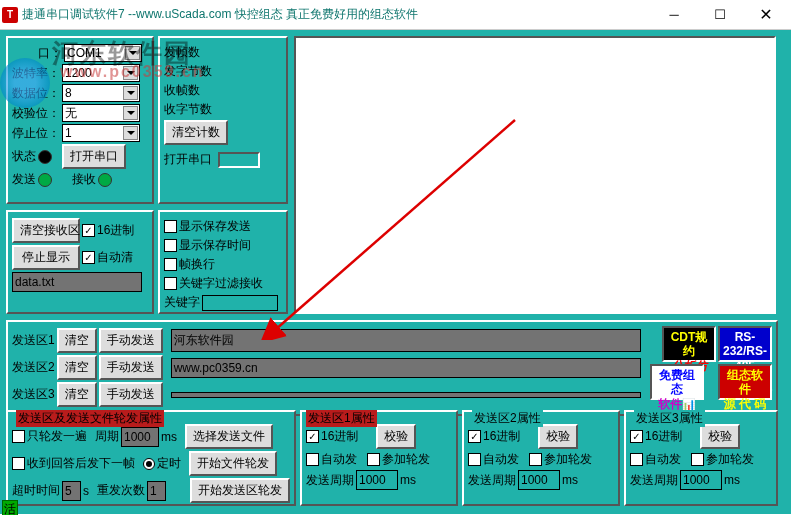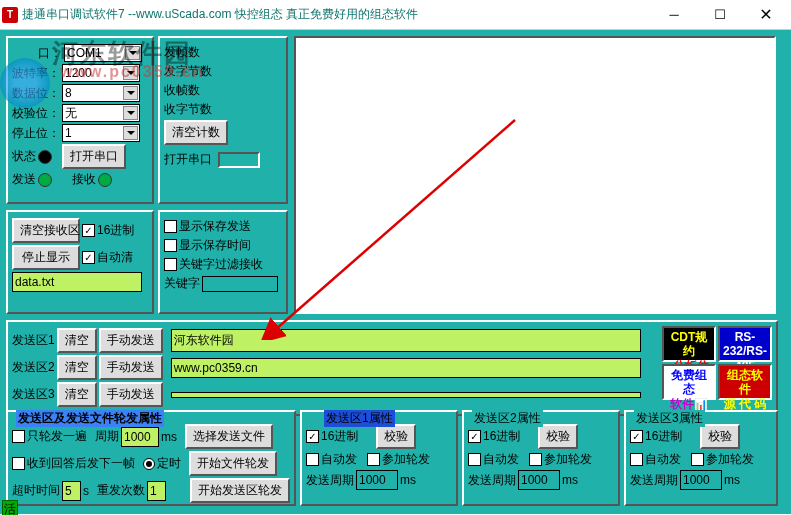--- a/index.html
+++ b/index.html
@@ -14,21 +14,21 @@
 .panel { background: #20B2AA; border: 2px solid; border-color: #fff #555 #555 #fff; padding: 4px; position: absolute; }
 .inset { border: 2px solid; border-color: #555 #fff #fff #555; background: #20B2AA; padding: 2px; }
 .row { display: flex; align-items: center; margin: 2px 0; gap: 2px; }
 .lbl { color: #000; white-space: nowrap; }
 .select { height: 18px; background: #fff; border: 1px solid #000; display: flex; align-items: center; padding: 0 2px; position: relative; }
 .select-arrow { width: 15px; height: 14px; background: #ddd; border: 1px solid #888; display: flex; align-items: center; justify-content: center; position: absolute; right: 1px; top: 1px; }
 .select-arrow::after { content: ""; border: 4px solid transparent; border-top-color: #000; margin-top: 4px; }
 .btn { background: #ddd; border: 2px solid; border-color: #fff #555 #555 #fff; padding: 2px 6px; text-align: center; white-space: nowrap; }
 .led { width: 14px; height: 14px; border-radius: 50%; background: #000; border: 1px solid #333; display: inline-block; }
 .led.green { background: #0a4; }
-.textbox { background: #bef264; border: 1px solid #000; padding: 2px; }
+.textbox { background: #737373; border: 1px solid #000; padding: 2px; }
 .textbox.teal { background: #20B2AA; }
 .check { display: flex; align-items: center; gap: 2px; }
 .check-box { width: 13px; height: 13px; background: #fff; border: 1px solid #000; display: flex; align-items: center; justify-content: center; font-size: 10px; line-height: 1; }
 .bigwhite { background: #fff; border: 2px solid; border-color: #555 #fff #fff #555; }
 .watermark { position: absolute; font-size: 26px; font-weight: bold; color: rgba(0,0,0,0.4); letter-spacing: 2px; pointer-events: none; z-index: 100; }
 .wm-logo { position: absolute; left: 0; top: 28px; width: 50px; height: 50px; border-radius: 50%; background: radial-gradient(circle, #4af 30%, #08c 70%); opacity: 0.6; z-index: 100; pointer-events: none; }
 .arrow-overlay { position: absolute; z-index: 99; pointer-events: none; }
 .badge { border: 2px solid; border-color: #555 #fff #fff #555; padding: 2px; text-align: center; font-size: 11px; font-weight: bold; line-height: 1.2; }
 .red-text { color: #f00; }
 .yellow-text { color: #ff0; }
@@ -157,20 +157,26 @@
       </div>
     <div class="row">
         <div class="check">
           <div class="check-box"></div>
           <span>显示保存时间</span>
         </div>
       </div>
     <div class="row">
         <div class="check">
           <div class="check-box"></div>
+          <span>帧换行</span>
+        </div>
+      </div>
+    <div class="row">
+        <div class="check">
+          <div class="check-box"></div>
           <span>关键字过滤接收</span>
         </div>
       </div>
     <div class="row">
         <span class="lbl">关键字</span>
         <div class="textbox teal" style="width:76px;height:16px;"></div>
       </div>
   </div>
 
   <div class="panel" style="left:6px;top:290px;width:772px;height:96px;">
@@ -190,37 +196,37 @@
       <span class="lbl">发送区3</span>
       <div class="btn">清空</div>
       <div class="btn">手动发送</div>
       <div class="textbox" style="width:470px;margin-left:6px;"></div>
     </div>
 
     <div style="position:absolute;right:4px;top:4px;display:flex;gap:2px;">
       <div class="badge black-bg" style="width:54px;height:36px;"><span class="yellow-text">CDT规约</span><br><span class="red-text" style="font-style:italic;">分析仿真</span></div>
       <div class="badge blue-bg" style="width:54px;height:36px;font-size:8px;"><span>RS-232/RS-485</span><br><span style="font-size:9px;color:#ff0;">波仕电子</span><br><span style="font-size:6px;">www.bosi.com.cn</span></div>
     </div>
-    <div style="position:absolute;right:4px;top:42px;display:flex;gap:2px;">
+    <div style="position:absolute;right:4px;top:42px;display:flex;gap:14px;">
       <div class="badge" style="width:54px;height:36px;background:#fff;"><span style="color:#00f;">免费组态</span><br><span style="color:#c0c;">软件</span>📊</div>
       <div class="badge" style="width:54px;height:36px;background:#c00;color:#ff0;"><span>组态软件</span><br><span>源 代 码</span></div>
     </div>
   </div>
 
   <svg class="arrow-overlay" style="left:255px;top:80px;width:280px;height:230px;">
     <defs>
         <marker id="ah" markerWidth="12" markerHeight="12" refX="2" refY="5" orient="auto">
           <polygon points="0,0 10,5 0,10" fill="#d00"></polygon>
         </marker>
       </defs>
     <line x1="260" y1="10" x2="20" y2="220" stroke="#d00" stroke-width="2.5" marker-end="url(#ah)"></line>
   </svg>
 
   <div class="panel" style="left:6px;top:380px;width:290px;height:96px;padding-top:10px;">
-    <div style="position:absolute;top:-2px;left:8px;background:#3b82f6;padding:0 2px;font-weight:bold;" class="lbl">发送区及发送文件轮发属性</div>
+    <div style="position:absolute;top:-2px;left:8px;background:#b91c1c;padding:0 2px;" class="lbl">发送区及发送文件轮发属性</div>
     <div class="row">
       <div class="check">
           <div class="check-box"></div>
           <span>只轮发一遍</span>
         </div>
       <span class="lbl" style="margin-left:6px;">周期</span>
       <div class="textbox" style="width:38px;">1000</div>
       <span class="lbl">ms</span>
       <div class="btn" style="margin-left:6px;">选择发送文件</div>
     </div>
@@ -241,21 +247,21 @@
       <span class="lbl">超时时间</span>
       <div class="textbox" style="width:22px;">5</div>
       <span class="lbl">s</span>
       <span class="lbl" style="margin-left:6px;">重发次数</span>
       <div class="textbox" style="width:22px;">1</div>
       <div class="btn" style="margin-left:22px;">开始发送区轮发</div>
     </div>
   </div>
 
   <div class="panel" style="left:300px;top:380px;width:158px;height:96px;padding-top:10px;">
-    <div style="position:absolute;top:-2px;left:22px;background:#1d4ed8;padding:0 2px;" class="lbl">发送区1属性</div>
+    <div style="position:absolute;top:-2px;left:4px;background:#b91c1c;padding:0 2px;" class="lbl">发送区1属性</div>
     <div class="row">
         <div class="check">
           <div class="check-box">✓</div>
           <span>16进制</span>
         </div>
         <div class="btn" style="margin-left:16px;">校验</div>
       </div>
     <div class="row">
         <div class="check">
           <div class="check-box"></div>

